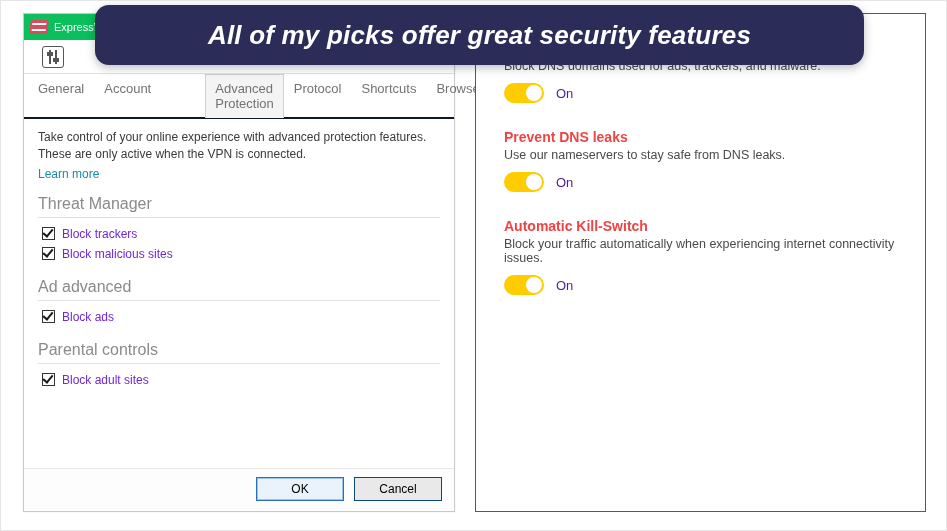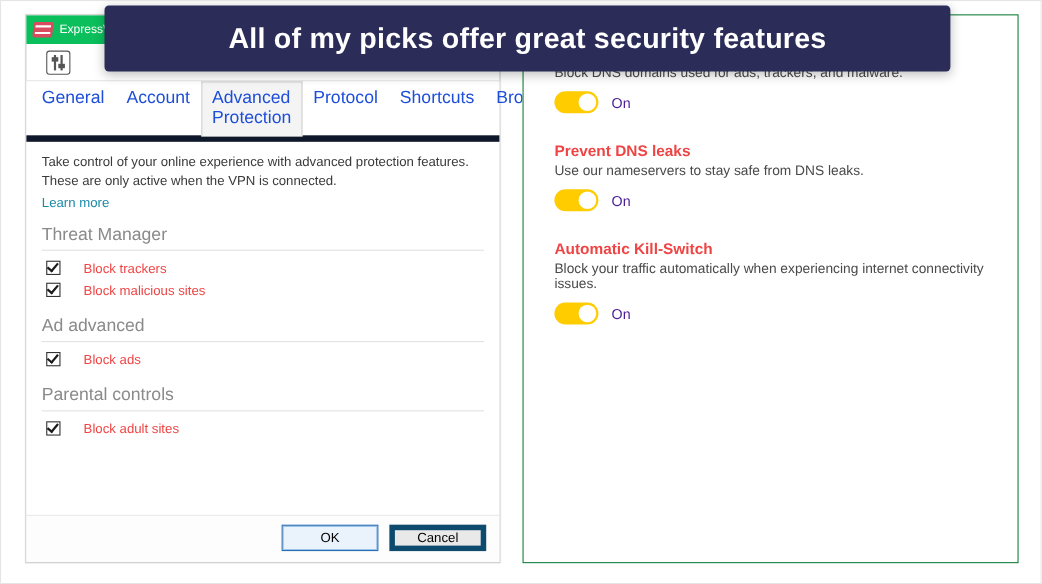--- a/index.html
+++ b/index.html
@@ -79,37 +79,38 @@
   .sliders-icon::after { right: 6px; }
   .sliders-icon .k1, .sliders-icon .k2 {
     position: absolute; width: 6px; height: 4px; background: #555;
   }
   .sliders-icon .k1 { left: 4px; top: 5px; }
   .sliders-icon .k2 { right: 4px; bottom: 5px; }
 
   .tabs {
     display: flex;
     align-items: stretch;
-    border-bottom: 6px solid #0f172a;
-    background: #fff;
-    font-size: 16px;
-    color: #1d4ed8;
+    border-bottom: 2px solid #0f172a;
+    background: #fff;
+    font-size: 13px;
+    color: #737373;
     padding-left: 4px;
   }
   .tab {
     padding: 6px 9px 6px 9px;
     border: 1px solid transparent;
     border-bottom: none;
     cursor: pointer;
   }
   .tab.active {
     background: #f4f4f4;
     border-color: #d0d0d0;
     border-bottom: 1px solid #f4f4f4;
     margin-bottom: -1px;
+    margin-left: 44px;
   }
 
   .panel-body {
     flex: 1;
     background: #fff;
     padding: 10px 14px 8px 14px;
     font-size: 12px;
     color: #3a3a3a;
     overflow: hidden;
     border-top: none;
@@ -127,24 +128,24 @@
   .group-title {
     color: #8a8a8a;
     font-size: 16px;
     padding-bottom: 4px;
     border-bottom: 1px solid #e2e2e2;
     margin-bottom: 6px;
   }
   .check-row {
     display: flex;
     align-items: center;
-    gap: 21px;
+    gap: 7px;
     padding: 3px 0 3px 4px;
     font-size: 12px;
-    color: #ef4444;
+    color: #6d28d9;
   }
   .checkbox {
     width: 13px; height: 13px;
     border: 1px solid #333;
     background: #fff;
     position: relative;
     flex-shrink: 0;
   }
   .checkbox.checked::after {
     content: "";
@@ -161,21 +162,21 @@
     justify-content: flex-end;
     gap: 10px;
     padding: 8px 12px 10px 12px;
     border-top: 1px solid #e8e8e8;
     background: #fdfdfd;
   }
   .dlg-btn {
     width: 88px;
     height: 24px;
     font-size: 12px;
-    border: 5px solid #0c4a6e;
+    border: 1px solid #0c4a6e;
     background: #e9e9e9;
     cursor: pointer;
     display: flex;
     align-items: center;
     justify-content: center;
   }
   .dlg-btn.primary {
     border: 1px solid #2a6fb5;
     background: #eaf3fb;
     box-shadow: inset 0 0 0 1px #9cc4e8;
@@ -228,29 +229,30 @@
   }
 
   
   .banner {
     position: absolute;
     top: 4px;
     left: 94px;
     right: 82px;
     height: 60px;
     background: #2b2d58;
-    border-radius: 4px;
+    border-radius: 14px;
     display: flex;
     align-items: center;
     justify-content: center;
     color: #fff;
     font-weight: 700;
     font-size: 26px;
     letter-spacing: 0.2px;
     box-shadow: 0 3px 10px rgba(0,0,0,0.25);
+    font-style: italic;
   }
 </style>
 </head>
 <body>
 
 <div class="stage">
 
   <div class="left-window">
     <div class="titlebar">
       <span class="title-icon"></span>

